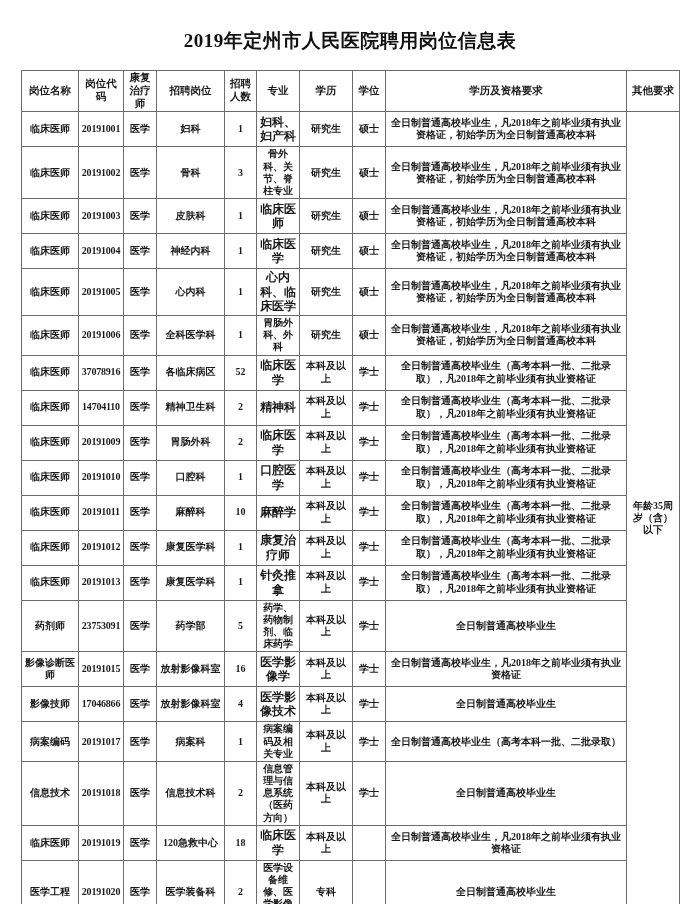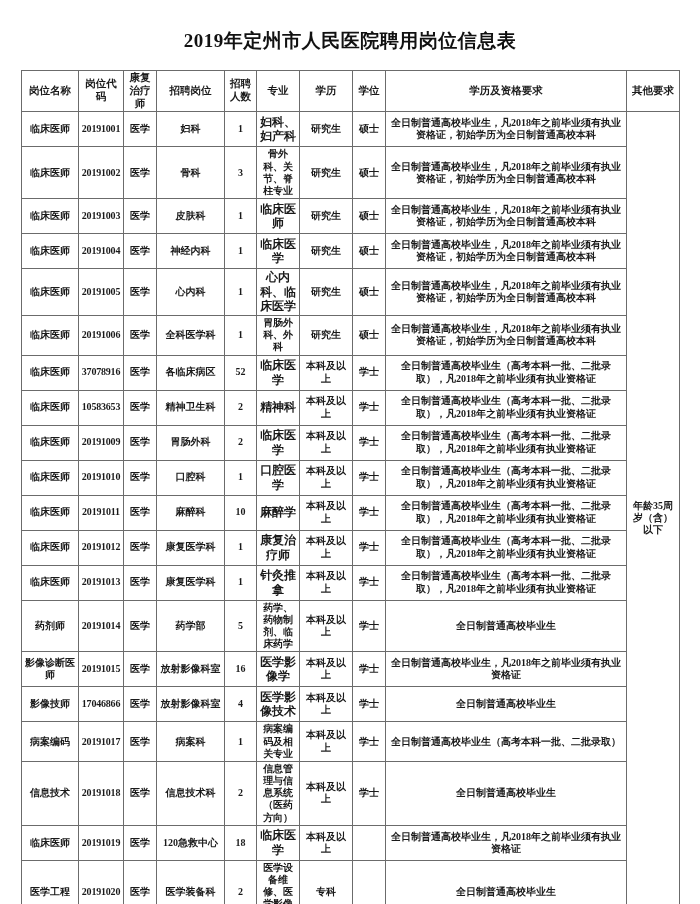--- a/index.html
+++ b/index.html
@@ -204,21 +204,21 @@
             <td>医学</td>
             <td>各临床病区</td>
             <td class="num">52</td>
             <td class="major big">临床医学</td>
             <td>本科及以上</td>
             <td>学士</td>
             <td class="req">全日制普通高校毕业生（高考本科一批、二批录取），凡2018年之前毕业须有执业资格证</td>
           </tr>
           <tr>
             <td>临床医师</td>
-            <td class="code">10583653</td>
+            <td class="code">14704110</td>
             <td>医学</td>
             <td>精神卫生科</td>
             <td class="num">2</td>
             <td class="major big">精神科</td>
             <td>本科及以上</td>
             <td>学士</td>
             <td class="req">全日制普通高校毕业生（高考本科一批、二批录取），凡2018年之前毕业须有执业资格证</td>
           </tr>
           <tr>
             <td>临床医师</td>
@@ -270,21 +270,21 @@
             <td>医学</td>
             <td>康复医学科</td>
             <td class="num">1</td>
             <td class="major big">针灸推拿</td>
             <td>本科及以上</td>
             <td>学士</td>
             <td class="req">全日制普通高校毕业生（高考本科一批、二批录取），凡2018年之前毕业须有执业资格证</td>
           </tr>
           <tr>
             <td>药剂师</td>
-            <td class="code">20191014</td>
+            <td class="code">23753091</td>
             <td>医学</td>
             <td>药学部</td>
             <td class="num">5</td>
             <td class="major">药学、药物制剂、临床药学</td>
             <td>本科及以上</td>
             <td>学士</td>
             <td class="req">全日制普通高校毕业生</td>
           </tr>
           <tr>
             <td>影像诊断医师</td>

